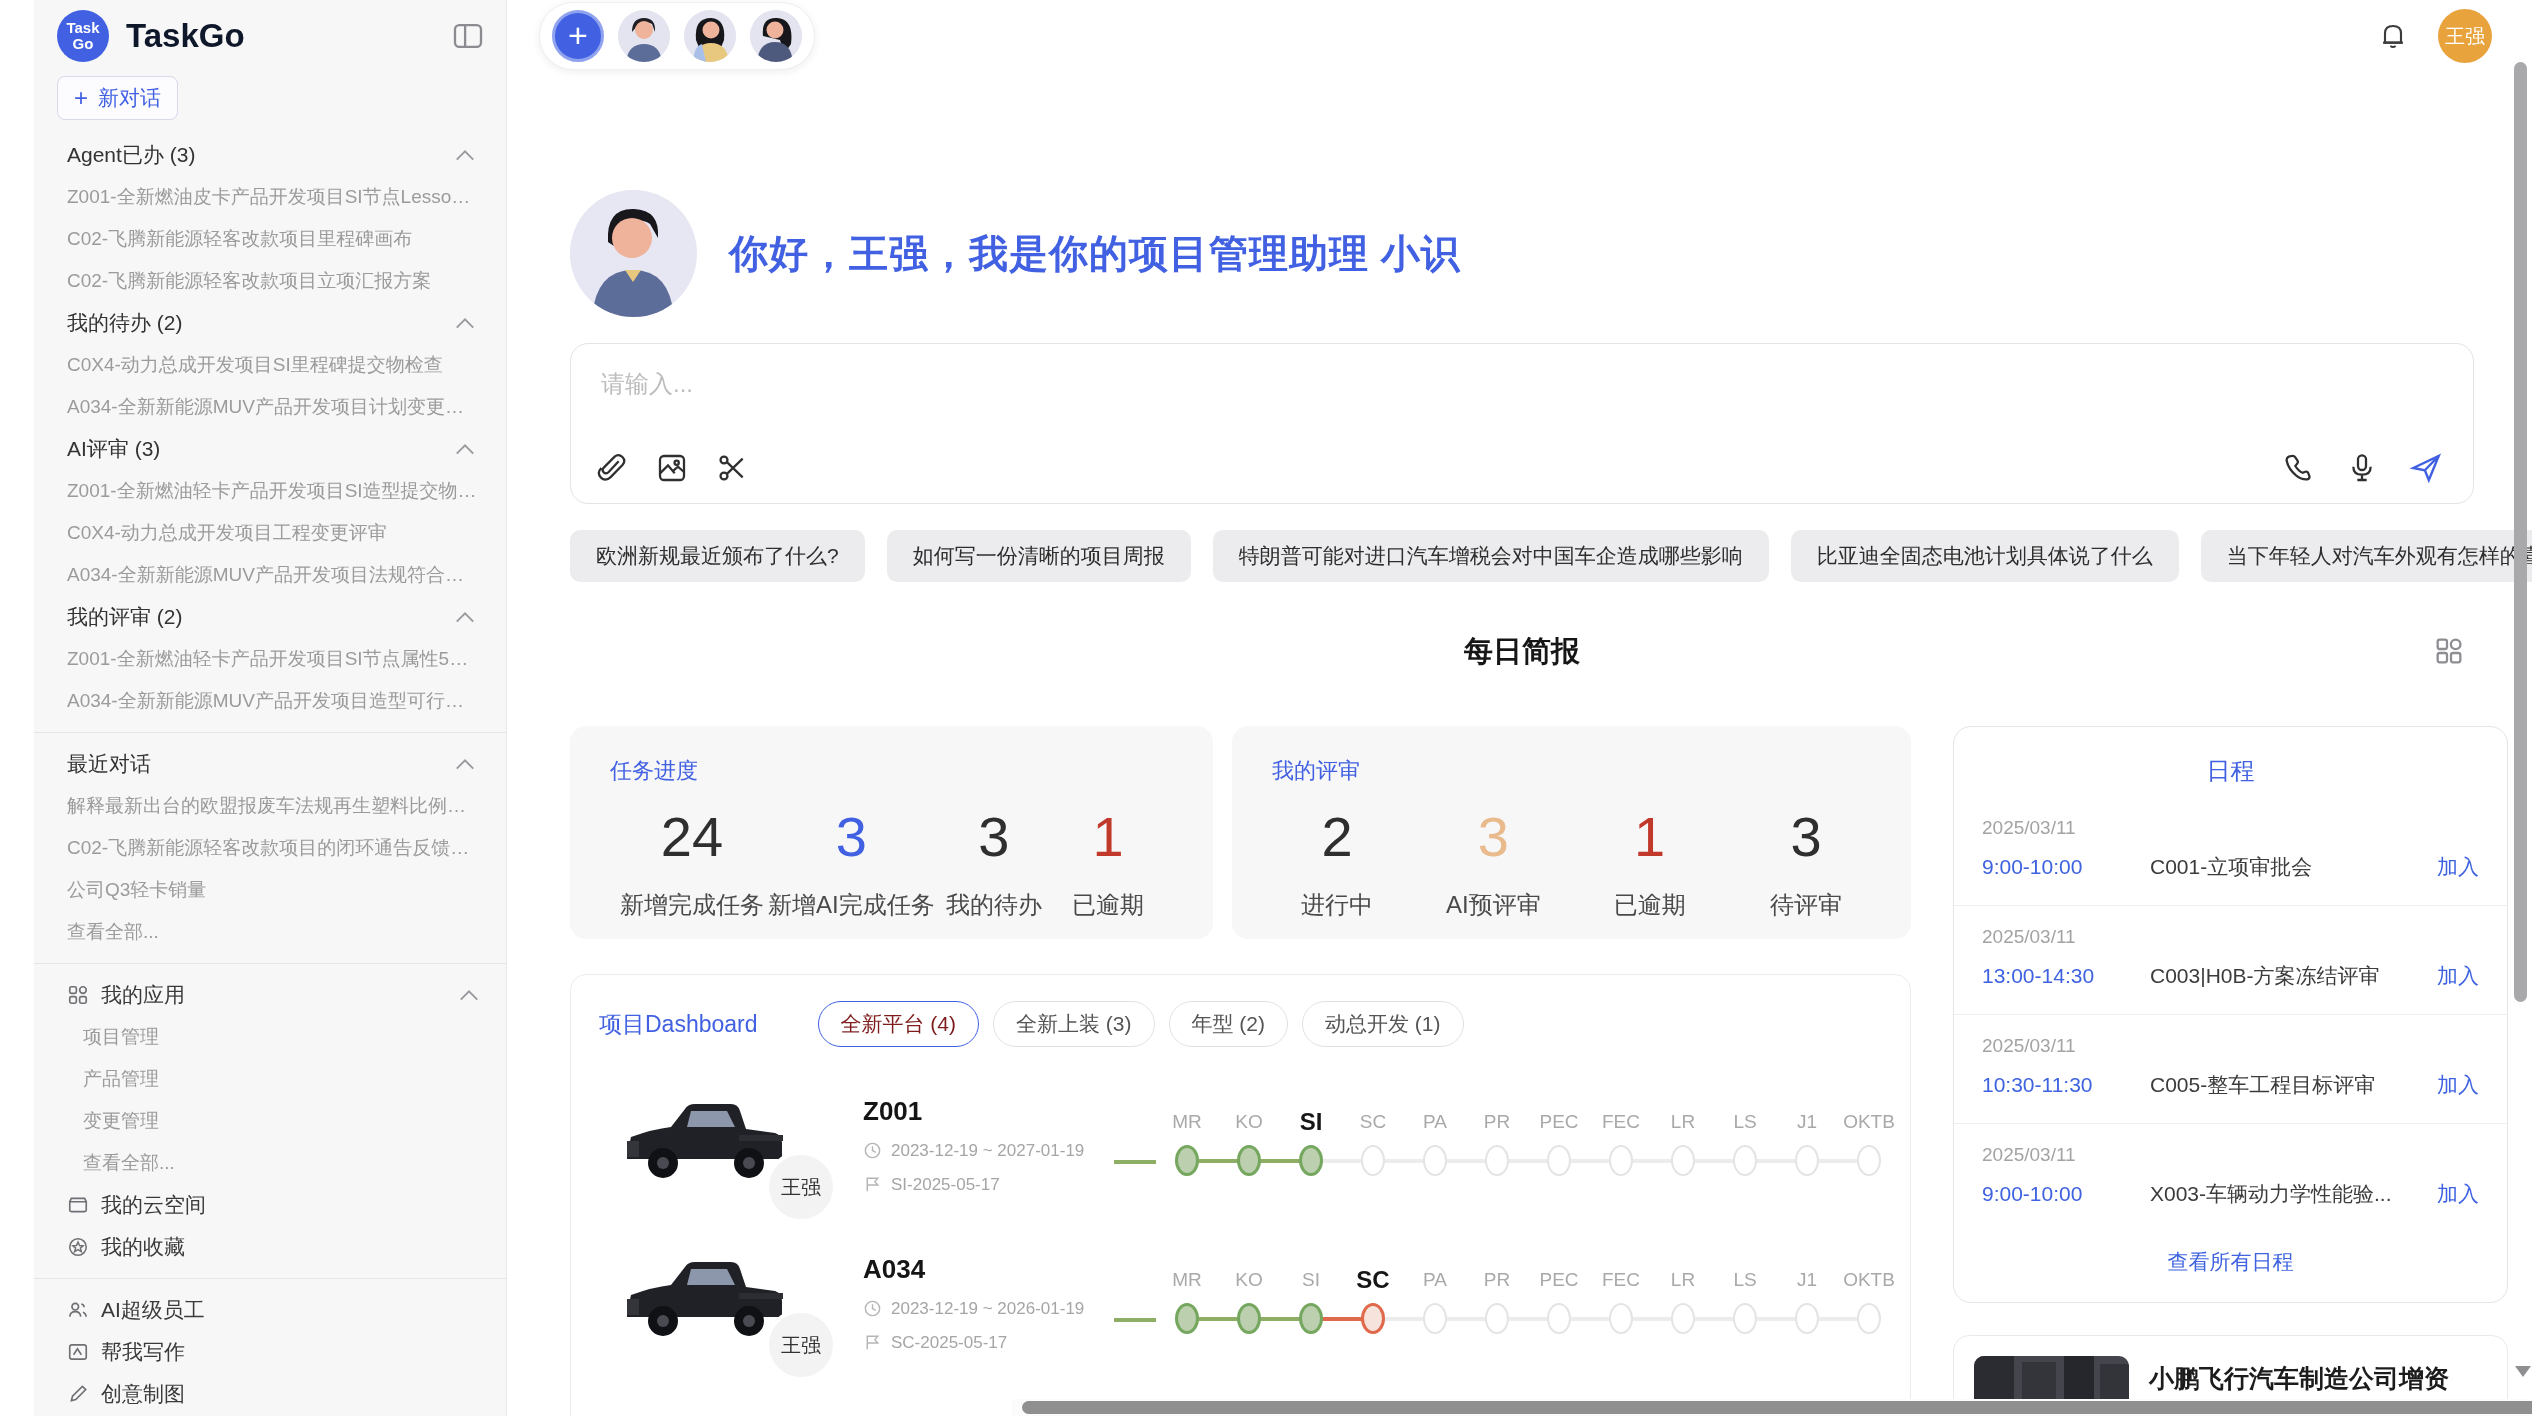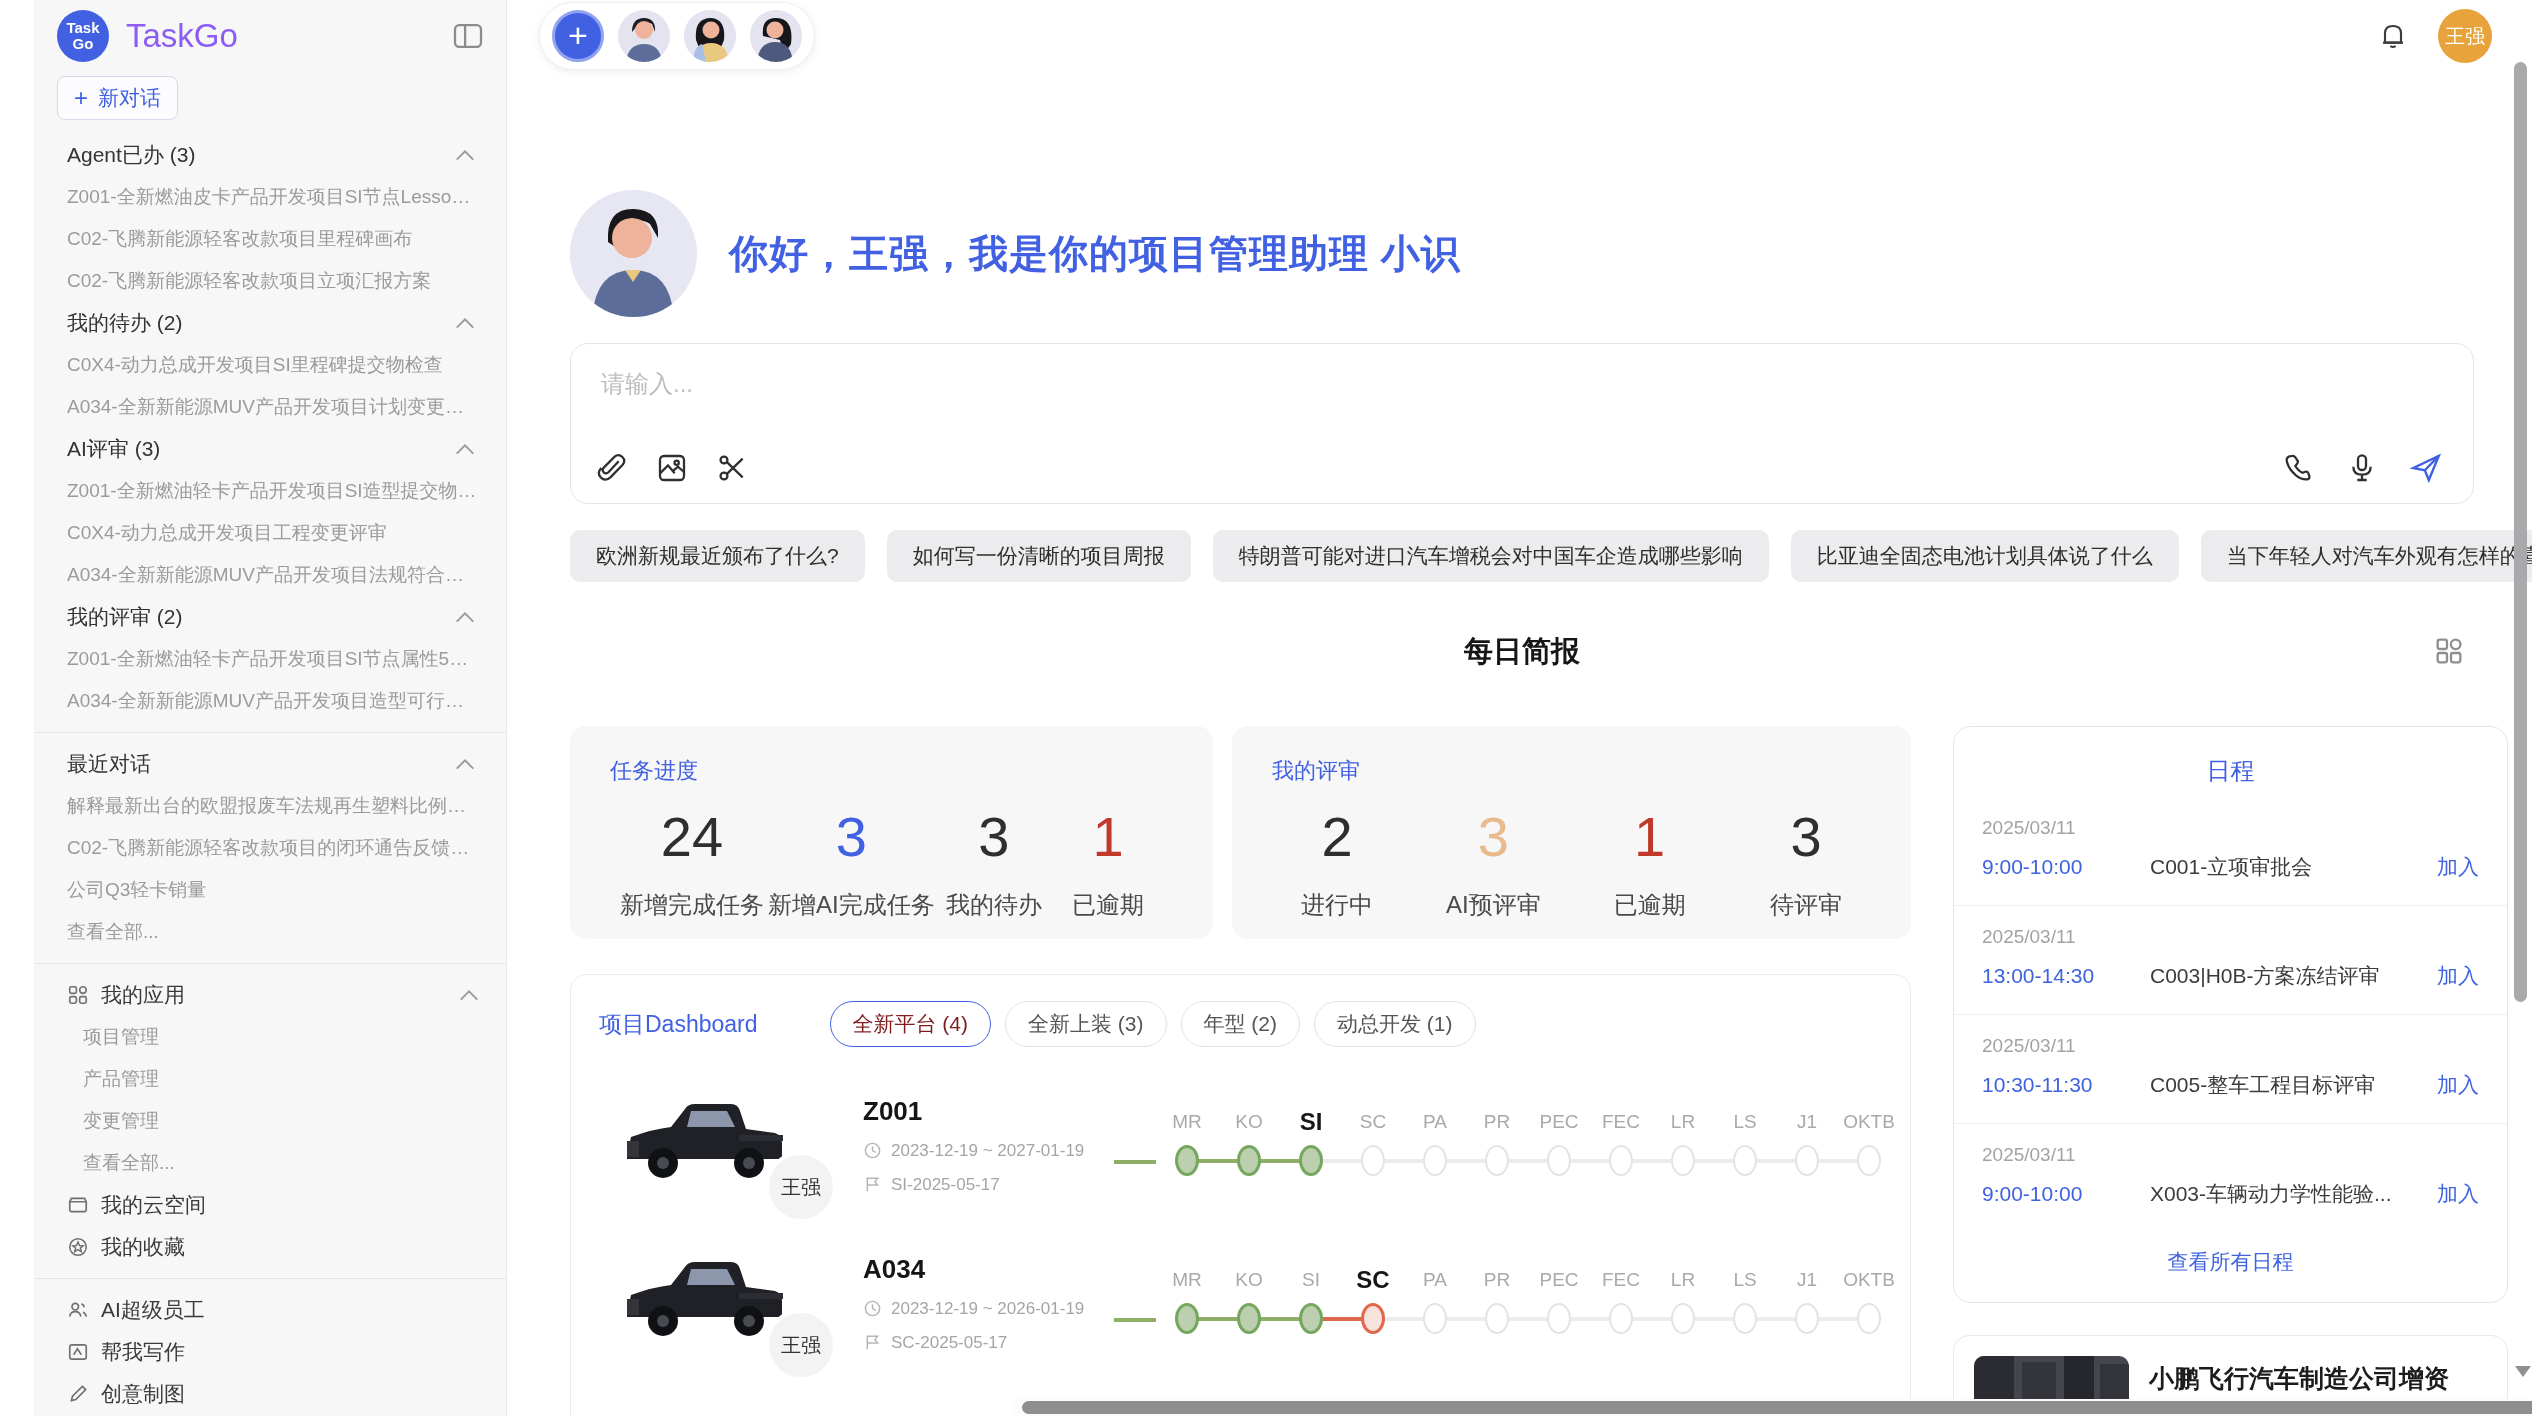--- a/index.html
+++ b/index.html
@@ -4,21 +4,21 @@
 <style>
   * { margin:0; padding:0; box-sizing:border-box; }
   html,body { width:2532px; height:1416px; overflow:hidden; }
   body { font-family:"Liberation Sans","DejaVu Sans",sans-serif; background:#fff; color:#2b2b2b; }
   .app { position:relative; width:2532px; height:1416px; overflow:hidden; display:flex; }
 
   
   .sidebar { width:473px; min-width:473px; height:100%; background:#f7f7f8; border-right:1px solid #e9e9ec; padding:0 0 0 0; overflow:hidden;margin-left:34px; }
   .sb-header { display:flex; align-items:center; height:72px; padding:0 22px 0 23px; }
   .logo { width:52px; height:52px; border-radius:50%; background:#4161e2; color:#fff; display:flex; flex-direction:column; align-items:center; justify-content:center; font-size:15px; line-height:16px; font-weight:bold; }
-  .app-title { font-size:33px; font-weight:normal; color:#8b5cf6; margin-left:17px; flex:1; }
+  .app-title { font-size:33px; font-weight:bold; color:#0f172a; margin-left:17px; flex:1; }
   .icon { display:inline-flex; align-items:center; justify-content:center; color:#6f6f74; }
   .sb-collapse { width:32px; height:32px; color:#8b8b90; cursor:pointer; }
   .new-chat { display:flex; align-items:center; gap:10px; margin:4px 22px 14px 23px; height:44px; background:#fcfcfe; border:1px solid #d6d9ea; border-radius:8px; padding:0 16px; color:#4161e2; font-size:21px; cursor:pointer; }
   .sb-scroll { padding-bottom:10px; }
   .sb-group-header { display:flex; align-items:center; height:42px; padding:0 30px 0 33px; font-size:21px; color:#333; cursor:pointer; }
   .sb-group-header .hlabel { flex:1; }
   .sb-item { height:42px; line-height:42px; padding:0 26px 0 33px; font-size:19px; color:#9b9b9b; white-space:nowrap; overflow:hidden; text-overflow:ellipsis; cursor:pointer; }
   .sb-divider { border-top:1px solid #e6e6e9; margin:10px 0; }
   .sb-row { display:flex; align-items:center; gap:12px; height:42px; padding:0 26px 0 33px; font-size:21px; color:#3a3a3a; cursor:pointer; }
   .sb-sub { padding-left:49px; }
@@ -63,21 +63,21 @@
   .stat-card.c1 { width:643px; }
   .stat-card.c2 { width:679px; }
   .stat-title { font-size:22px; color:#4161e2; }
   .stat-grid { display:flex; justify-content:space-between; margin-top:18px; padding:0 10px; }
   .stat { text-align:center; min-width:110px; }
   .stat .num { font-size:56px; font-weight:500; color:#2f2f2f; }
   .stat .num.blue { color:#4161e2; } .stat .num.red { color:#c0392b; } .stat .num.orange { color:#e9ba8c; }
   .stat .lbl { margin-top:20px; font-size:24px; color:#4a4a4a; }
 
   .dash-card { margin-top:35px; background:#fff; border:1px solid #ececf0; border-radius:16px; height:560px; padding:26px 30px 0 28px; position:relative; overflow:hidden; }
-  .dash-head { display:flex; align-items:center; gap:28px; }
+  .dash-head { display:flex; align-items:center; gap:16px; }
   .dash-title { font-size:23px; color:#4161e2; margin-right:44px; }
   .tab { border:1px solid #e1e1e5; border-radius:999px; height:46px; line-height:44px; padding:0 22px; font-size:21px; color:#555; background:#fff; cursor:pointer; white-space:nowrap; }
   .tab.active { border-color:#4161e2; color:#7f1d1d; }
   .proj-row { display:flex; align-items:center; margin-top:38px; padding-left:20px; }
   .proj-media { position:relative; width:230px; height:120px; flex:none; }
   .truck { width:170px; height:105px; }
   .owner-chip { position:absolute; right:12px; bottom:-18px; width:72px; height:72px; border-radius:50%; background:#f3f3f4; border:4px solid #fff; display:flex; align-items:center; justify-content:center; font-size:20px; color:#333; }
   .proj-info { width:265px; flex:none; padding-left:14px; }
   .proj-code { font-size:26px; font-weight:bold; color:#151515; }
   .meta { display:flex; align-items:center; gap:9px; margin-top:14px; font-size:17px; color:#a5a5a5; }

